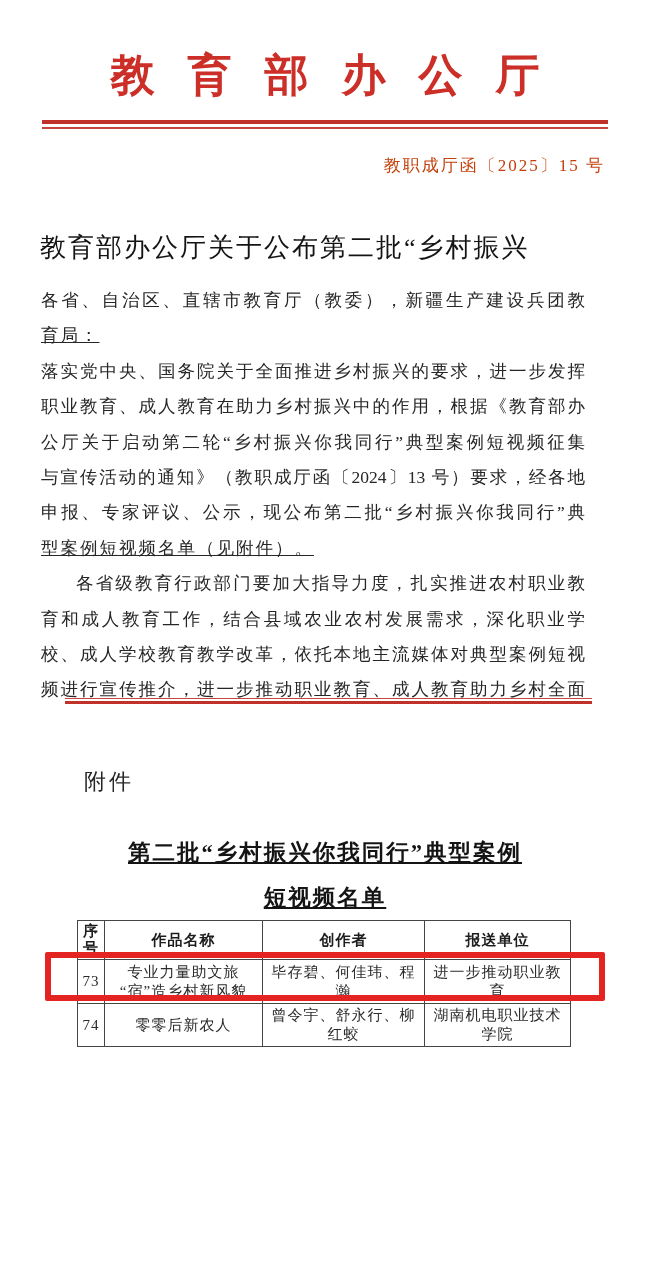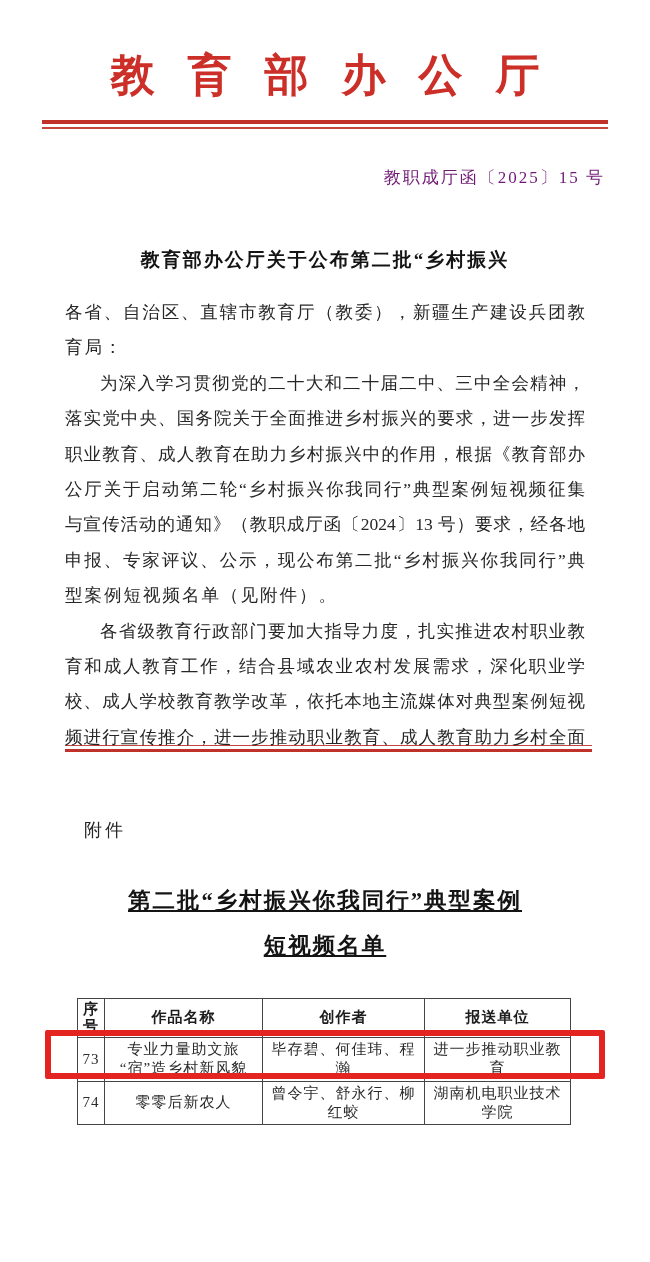--- a/index.html
+++ b/index.html
@@ -22,78 +22,78 @@
     color:#cb2f27;
   }
   .letterhead span{letter-spacing:33px;margin-right:-33px;}
   .rule-top{
     margin:14px 42px 0 42px;
     border-top:4px solid #bf3129;
     border-bottom:2px solid #c4463e;
     height:3px;
   }
   .doc-number{
-    margin-top:38px;
+    margin-top:26px;
     padding-right:45px;
     text-align:right;
     font-size:17px;
     line-height:22px;
     letter-spacing:2px;
-    color:#701a75;
+    color:#c2410c;
   }
   
   .doc-title{
     margin:48px 40px 0 40px;
-    text-align:center;
-    font-size:19px;
+    text-align:left;
+    font-size:26px;
     line-height:46px;
-    font-weight:700;
+    font-weight:400;
     letter-spacing:2px;
     color:#141414;
   }
   
   .body{
-    margin:12px 65px 0 65px;
+    margin:12px 65px 0 41px;
   }
   .body .line{
     height:35.4px;
     line-height:35.4px;
     font-size:17.5px;
     text-align:justify;
     text-align-last:justify;
     color:#262626;
   }
   .body .line.indent{padding-left:35px;}
-  .body .line.last{text-align-last:left;letter-spacing:2px;}
+  .body .line.last{text-align-last:left;letter-spacing:2px;text-decoration:underline;}
   .rule-bottom{
     margin:-10px 58px 0 65px;
     border-top:1.5px solid #c4463e;
     border-bottom:3px solid #bf3129;
     height:2.5px;
   }
   
   .attachment-label{
     margin:66px 0 0 84px;
-    font-size:18px;
+    font-size:22px;
     line-height:24px;
     letter-spacing:3px;
     color:#262626;
   }
   .attachment-title{
     margin:36px 40px 0 40px;
     text-align:center;
     font-size:22.5px;
     line-height:45px;
     font-weight:700;
     letter-spacing:2px;
     color:#141414;
     text-decoration:underline;
   }
   
-  .table-wrap{position:relative;margin-top:30px;width:582px;}
+  .table-wrap{position:relative;width:582px;}
   table.shortlist{
     margin-left:77px;
     width:493px;
     border-collapse:collapse;
     table-layout:fixed;
     font-size:15px;
   }
   table.shortlist th,table.shortlist td{
     border:1.2px solid #454545;
     text-align:center;
@@ -135,21 +135,20 @@
 
   <div class="doc-number">教职成厅函〔2025〕15 号</div>
 
   <div class="doc-title">
     <div>教育部办公厅关于公布第二批“乡村振兴</div>
   </div>
 
   <div class="body">
       <div class="line">各省、自治区、直辖市教育厅（教委），新疆生产建设兵团教</div>
       <div class="line last">育局：</div>
-      <div class="line indent">为深入学习贯彻党的二十大和二十届二中、三中全会精神，</div>
       <div class="line">落实党中央、国务院关于全面推进乡村振兴的要求，进一步发挥</div>
       <div class="line">职业教育、成人教育在助力乡村振兴中的作用，根据《教育部办</div>
       <div class="line">公厅关于启动第二轮“乡村振兴你我同行”典型案例短视频征集</div>
       <div class="line">与宣传活动的通知》（教职成厅函〔2024〕13 号）要求，经各地</div>
       <div class="line">申报、专家评议、公示，现公布第二批“乡村振兴你我同行”典</div>
       <div class="line last">型案例短视频名单（见附件）。</div>
       <div class="line indent">各省级教育行政部门要加大指导力度，扎实推进农村职业教</div>
       <div class="line">育和成人教育工作，结合县域农业农村发展需求，深化职业学</div>
       <div class="line">校、成人学校教育教学改革，依托本地主流媒体对典型案例短视</div>
       <div class="line">频进行宣传推介，进一步推动职业教育、成人教育助力乡村全面</div>

